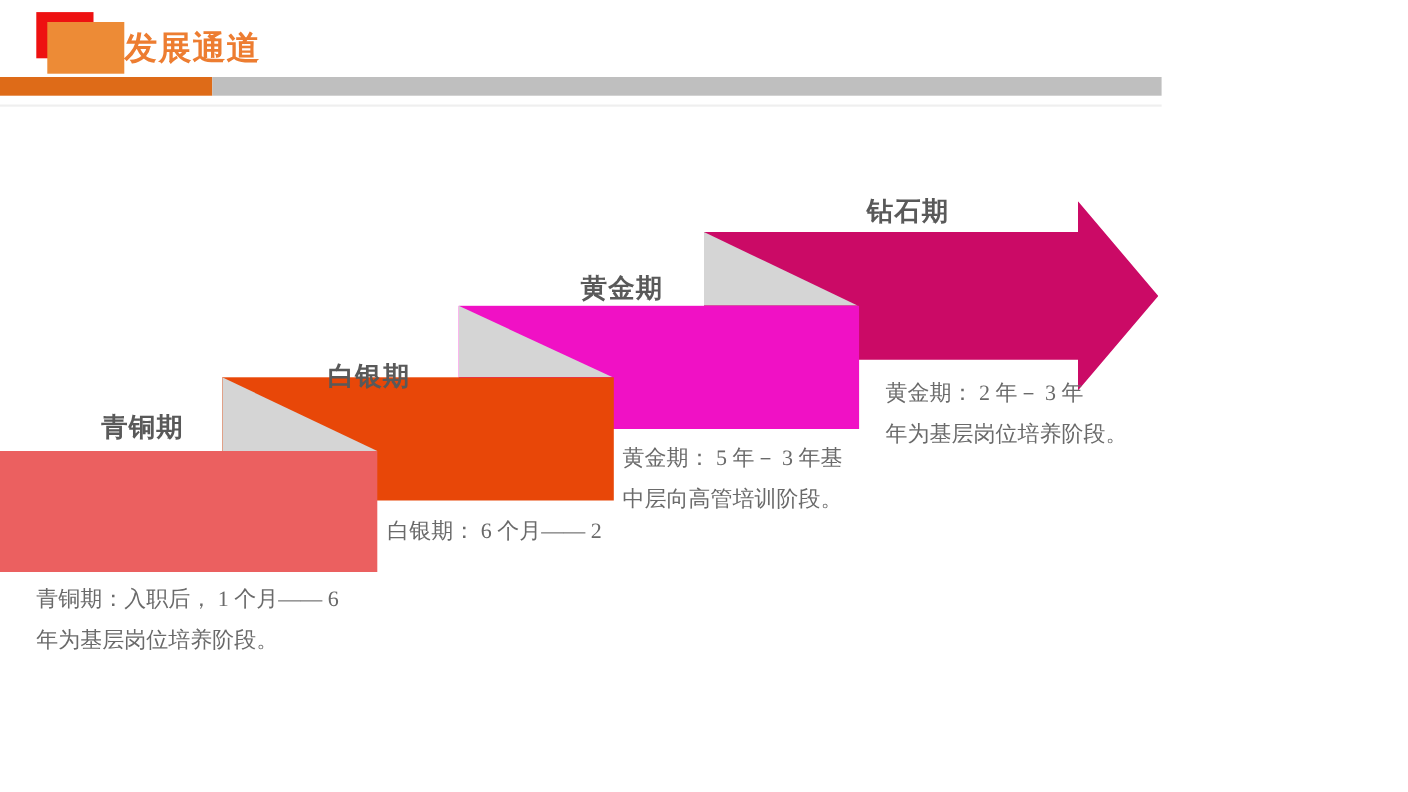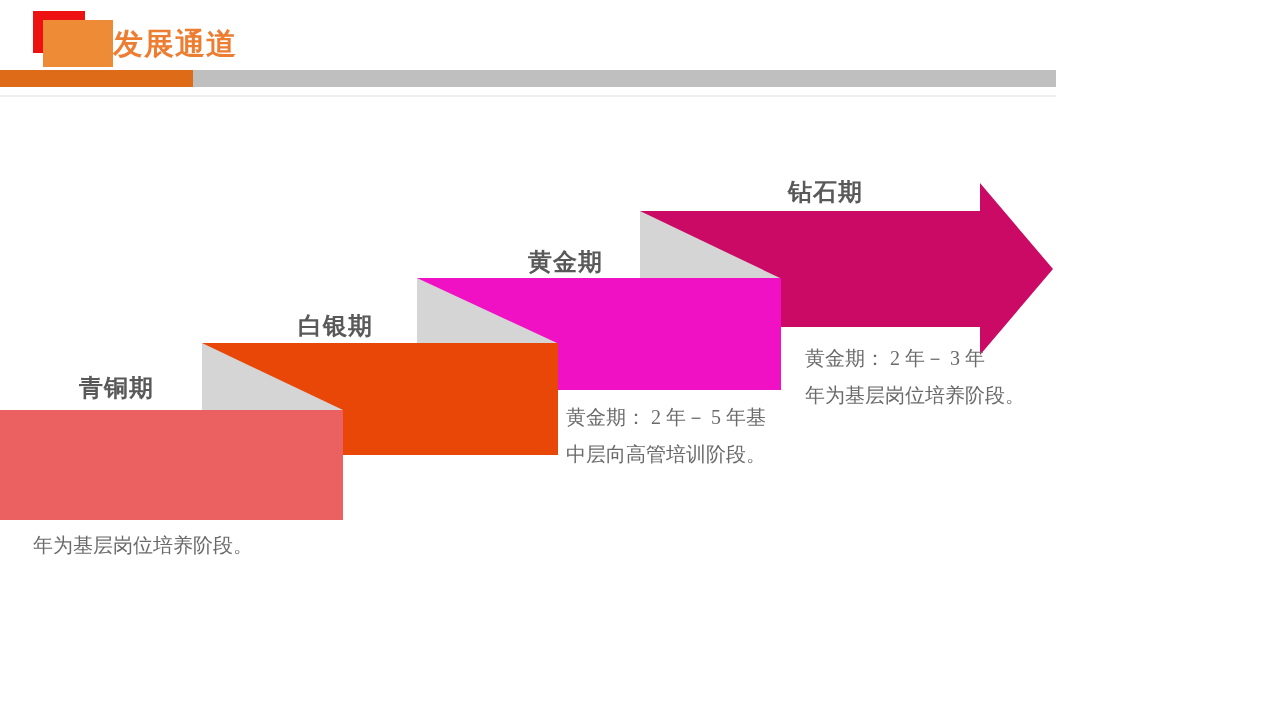--- a/index.html
+++ b/index.html
@@ -13,22 +13,22 @@
   .page-title{left:113px;top:24px;font-size:30px;font-weight:bold;letter-spacing:1px;z-index:2;}
   .bar-orange{left:0;top:70px;width:193px;height:17px;}
   .bar-gray{left:193px;top:70px;width:1087px;height:17px;}
   .bar-shadow{left:0;top:95px;width:1280px;height:2px;background:#efefef;}
 
   
   .stage-label{font-size:24px;font-weight:bold;color:#595959;letter-spacing:1px;z-index:10;white-space:nowrap;text-align:right;}
   .stage-desc{font-family:"Liberation Serif","DejaVu Serif",serif;font-size:20px;line-height:37px;
               color:#6a6a6a;z-index:10;white-space:nowrap;}
 
-  .label-1{left:79px;top:372px;}
-  .label-2{left:298px;top:310px;}
+  .label-1{left:92px;top:372px;}
+  .label-2{left:298px;top:326px;}
   .label-3{left:512px;top:246px;margin-left:16px;}
   .label-4{left:788px;top:176px;}
 
   .desc-1{left:33px;top:527px;}
   .desc-2{left:352px;top:465px;}
   .desc-3{left:566px;top:399px;}
   .desc-4{left:790px;top:340px;margin-left:15px;}
 
   
   .fold{clip-path:polygon(0 0,100% 100%,0 100%);}
@@ -65,33 +65,35 @@
     <div class="abs stage-label label-4">钻石期</div>
     <div class="abs stage-desc desc-4">
       <div>黄金期： 2 年－ 3 年</div>
       <div>年为基层岗位培养阶段。</div>
     </div>
 
     <div class="abs block-3" style="background: rgb(240, 17, 197);"></div>
     <div class="abs fold fold-3" style="background: rgb(213, 213, 213);"></div>
     <div class="abs stage-label label-3">黄金期</div>
     <div class="abs stage-desc desc-3">
-      <div>黄金期： 2 年－ 5 年基</div>
+      <div>黄金期： 5 年－ 3 年基</div>
       <div>中层向高管培训阶段。</div>
     </div>
 
     <div class="abs block-2" style="background: rgb(232, 71, 8);"></div>
     <div class="abs fold fold-2" style="background: rgb(213, 213, 213);"></div>
     <div class="abs stage-label label-2">白银期</div>
     <div class="abs stage-desc desc-2">
+      <div>白银期： 6 个月—— 2</div>
     </div>
 
     <div class="abs block-1" style="background: rgb(235, 96, 96);"></div>
     <div class="abs stage-label label-1">青铜期</div>
     <div class="abs stage-desc desc-1">
+      <div>青铜期：入职后， 1 个月—— 6</div>
       <div>年为基层岗位培养阶段。</div>
     </div>
 
     <svg class="abs businessman" viewBox="0 0 94 202">
       <g fill="#CE1765">
         <path d="M26,24 C24,4 42,-2 52,1 C64,4 70,12 69,24 C66,16 58,9 47,11 C37,13 30,17 28,28 Z"></path>
         <ellipse cx="47" cy="29" rx="19" ry="23"></ellipse>
         <path d="M13,86 C11,66 24,58 36,55 L44,52 L50,52 L58,55 C70,58 83,66 81,86 L78,112 L72,120 L72,140 L22,140 L22,120 L16,112 Z"></path>
         <path d="M36,53 L47,73 L58,53 Z" fill="#ffffff"></path>
         <path d="M44,53 L50,53 L52,67 L47,90 L42,67 Z"></path>

